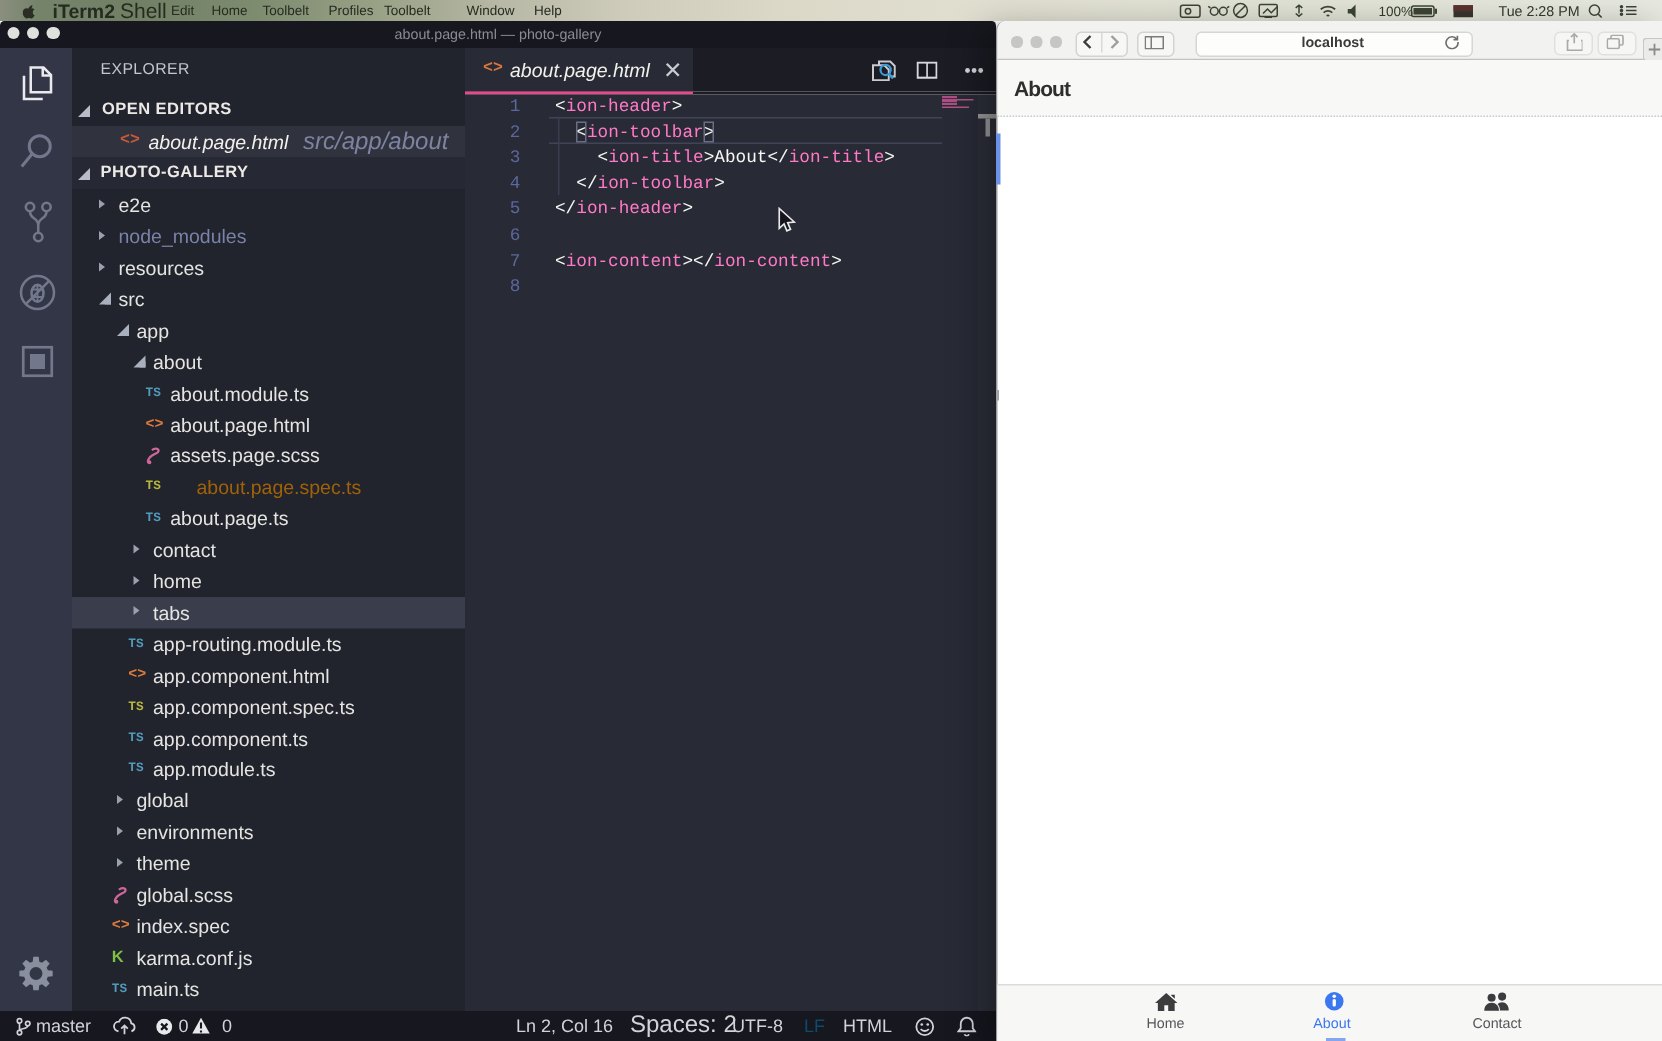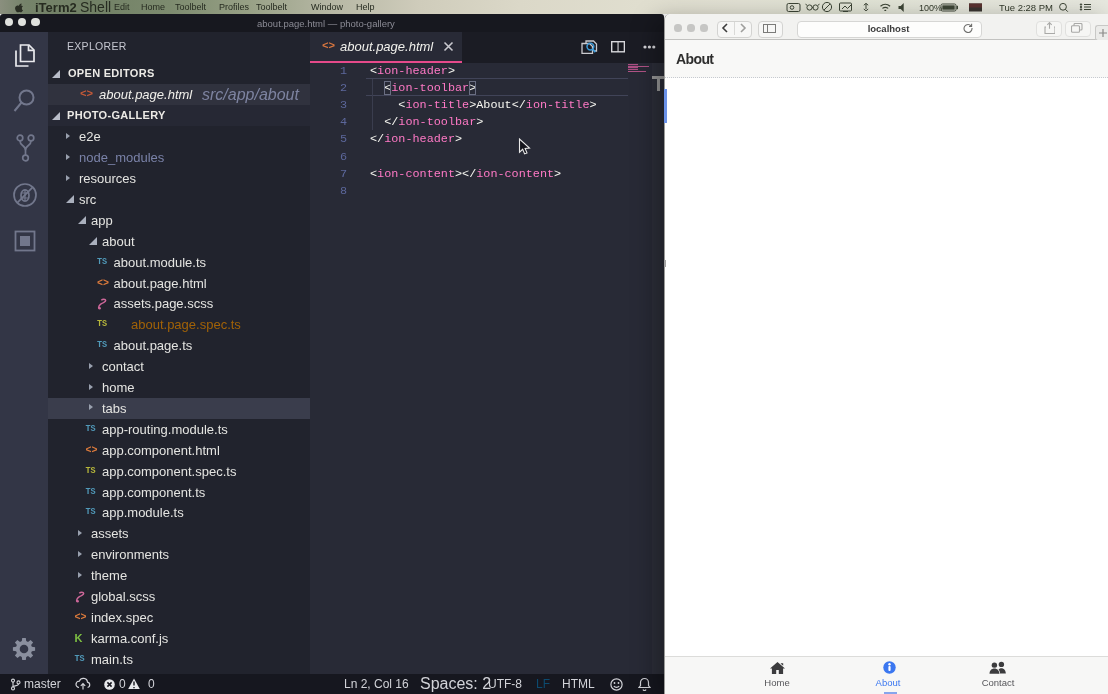--- a/index.html
+++ b/index.html
@@ -53,21 +53,21 @@
       <path d="M304 4.5h7M304 7h7M304 9.5h7"></path>
       <circle cx="301" cy="4.5" r="0.7" fill="#3d4536"></circle>
       <circle cx="301" cy="7" r="0.7" fill="#3d4536"></circle>
       <circle cx="301" cy="9.5" r="0.7" fill="#3d4536"></circle>
     </g>
 </svg>
 <div class="a" style="left:0;top:14px;width:664px;height:18px;background:#17181f;border-radius:3px 3px 0 0"></div>
 <div class="a" style="left:4.7px;top:17.8px;width:8.4px;height:8.4px;border-radius:50%;background:#dfe1dd"></div>
 <div class="a" style="left:17.7px;top:17.8px;width:8.4px;height:8.4px;border-radius:50%;background:#dfe1dd"></div>
 <div class="a" style="left:31.2px;top:17.8px;width:8.4px;height:8.4px;border-radius:50%;background:#dfe1dd"></div>
-<div class="a" style="left:257px;top:14px;width:150px;height:18px;line-height:19px;font-size:9.5px;text-align:left;color:#8b8b95">about.page.html — photo-gallery</div>
+<div class="a" style="left:257px;top:14px;width:150px;height:18px;line-height:19px;font-size:9.5px;text-align:center;color:#8b8b95">about.page.html — photo-gallery</div>
 <div class="a" style="left:0;top:32px;width:48px;height:642px;background:#333646"></div>
 <svg class="a" style="left:12px;top:43px" width="26" height="25" viewBox="0 0 26 25">
 <g fill="none" stroke="#eaeaee" stroke-width="1.7">
 <path d="M8.5 2h8.5l5 5v11.5H8.5z"></path>
 <path d="M16.5 2.3V7.3h5.3"></path>
 <path d="M4 7.5V23h12.5"></path>
 </g>
   </svg>
 <svg class="a" style="left:12px;top:88px" width="26" height="26" viewBox="0 0 26 26">
 <g fill="none" stroke="#72778c" stroke-width="2">
@@ -190,21 +190,21 @@
 <div class="a" style="left:48px;top:481.5px;width:262px;height:21px;line-height:21px">
     <span class="a mono" style="left:37.5px;top:4px;font-size:8.5px;font-weight:bold;color:#519aba;line-height:12px">TS</span>
     <span class="a" style="left:54.0px;font-size:13px;color:#e4e4e1">app.component.ts</span>
   </div>
 <div class="a" style="left:48px;top:502.4px;width:262px;height:21px;line-height:21px">
     <span class="a mono" style="left:37.5px;top:4px;font-size:8.5px;font-weight:bold;color:#519aba;line-height:12px">TS</span>
     <span class="a" style="left:54.0px;font-size:13px;color:#e4e4e1">app.module.ts</span>
   </div>
 <div class="a" style="left:48px;top:523.3px;width:262px;height:21px;line-height:21px">
     <span class="a" style="left:30.0px;top:6.5px;width:0;height:0;border:3.5px solid transparent;border-left:4.5px solid #99a0ae;border-right:none"></span>
-    <span class="a" style="left:43.0px;font-size:13px;color:#e4e4e1">assets</span>
+    <span class="a" style="left:43.0px;font-size:13px;color:#e4e4e1">global</span>
   </div>
 <div class="a" style="left:48px;top:544.2px;width:262px;height:21px;line-height:21px">
     <span class="a" style="left:30.0px;top:6.5px;width:0;height:0;border:3.5px solid transparent;border-left:4.5px solid #99a0ae;border-right:none"></span>
     <span class="a" style="left:43.0px;font-size:13px;color:#e4e4e1">environments</span>
   </div>
 <div class="a" style="left:48px;top:565.1px;width:262px;height:21px;line-height:21px">
     <span class="a" style="left:30.0px;top:6.5px;width:0;height:0;border:3.5px solid transparent;border-left:4.5px solid #99a0ae;border-right:none"></span>
     <span class="a" style="left:43.0px;font-size:13px;color:#e4e4e1">theme</span>
   </div>
 <div class="a" style="left:48px;top:586.0px;width:262px;height:21px;line-height:21px">

